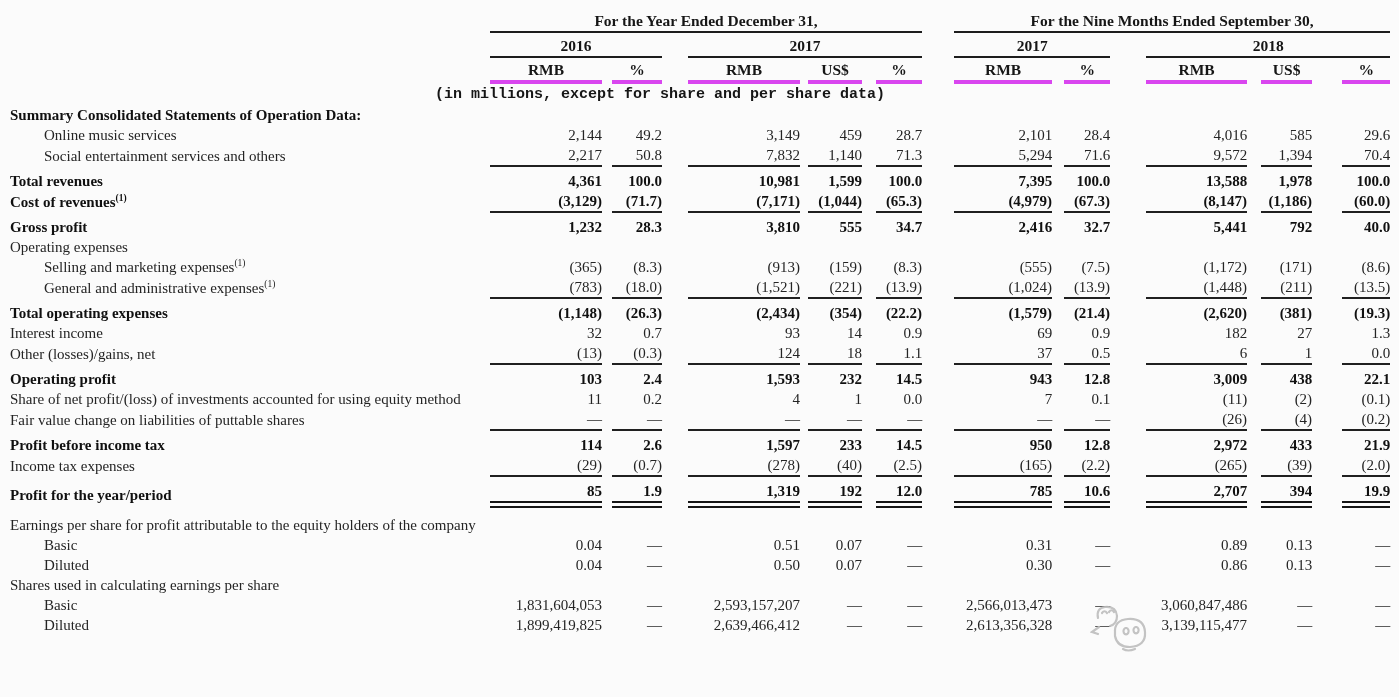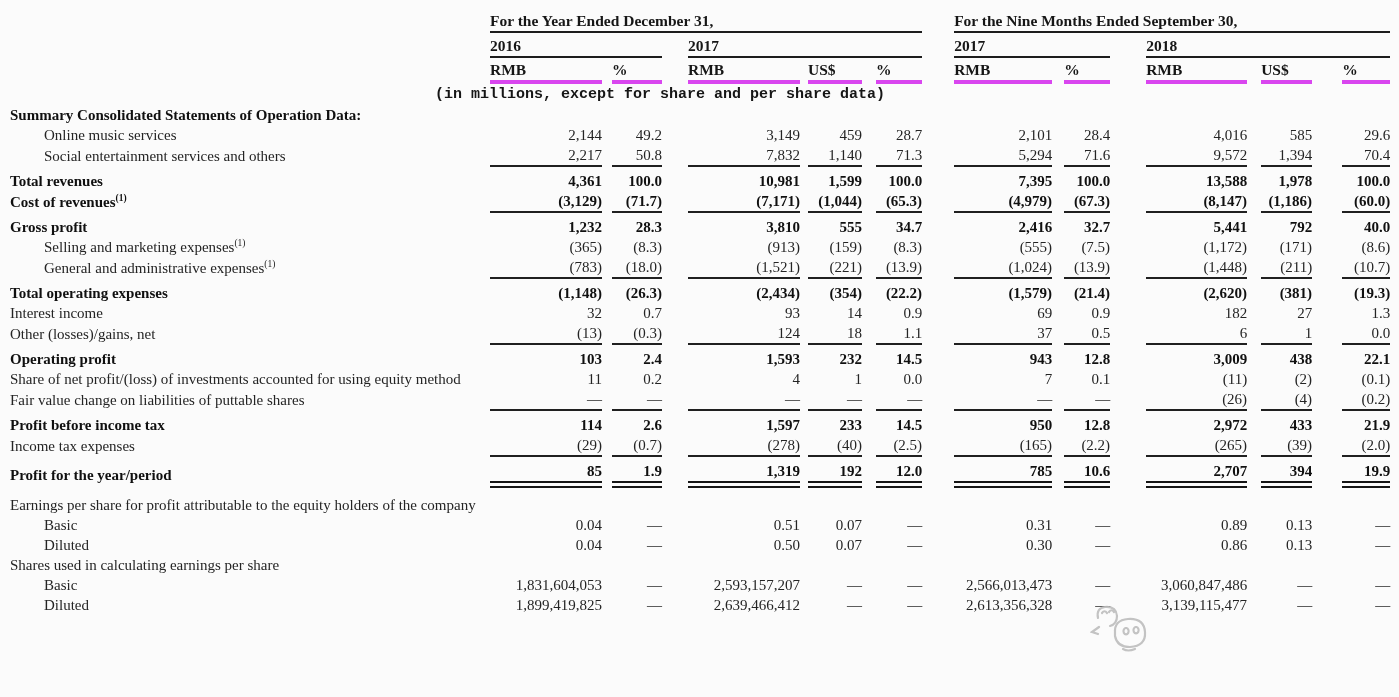--- a/index.html
+++ b/index.html
@@ -8,21 +8,21 @@
     width:1399px; height:697px; overflow:hidden;
     font-family:"Liberation Serif", serif;
     color:#242424;
   }
   .page { position:relative; width:1399px; height:697px; }
 
   table { border-collapse:collapse; table-layout:fixed; width:1390px; margin-top:6px; }
   td { vertical-align:bottom; font-size:15px; line-height:20px; overflow:visible; }
 
   
-  thead td { font-weight:bold; font-size:15.5px; color:#161616; }
+  thead td { font-weight:bold; text-align:center; font-size:15.5px; color:#161616; }
   thead td.blank, thead td.sp { border:none; }
   .ghead { border-bottom:2px solid #1d1d1d; padding-top:5px; }
   .hB td.ghead { padding-top:3px; }
   td.ch { border-bottom:4px solid #d946ef; padding-top:2px; }
   .units { text-align:left; border:none;font-family:Liberation Mono, monospace; }
   .units span { display:inline-block; position:relative; left:-55px; font-size:15px; }
 
   
   tbody td.lbl { text-align:left; padding-left:10px; white-space:normal; }
   tbody td.num { text-align:right; white-space:nowrap; }
@@ -251,20 +251,42 @@
           <td class="sp"></td>
           <td class="num">32.7</td>
           <td class="sp"></td>
           <td class="num">5,441</td>
           <td class="sp"></td>
           <td class="num">792</td>
           <td class="sp"></td>
           <td class="num">40.0</td>
         </tr>
         <tr>
+          <td class="lbl">Operating expenses</td>
+          <td class="num"></td>
+          <td class="sp"></td>
+          <td class="num"></td>
+          <td class="sp"></td>
+          <td class="num"></td>
+          <td class="sp"></td>
+          <td class="num"></td>
+          <td class="sp"></td>
+          <td class="num"></td>
+          <td class="sp"></td>
+          <td class="num"></td>
+          <td class="sp"></td>
+          <td class="num"></td>
+          <td class="sp"></td>
+          <td class="num"></td>
+          <td class="sp"></td>
+          <td class="num"></td>
+          <td class="sp"></td>
+          <td class="num"></td>
+        </tr>
+        <tr>
           <td class="lbl ind">Selling and marketing expenses<sup>(1)</sup></td>
           <td class="num">(365)</td>
           <td class="sp"></td>
           <td class="num">(8.3)</td>
           <td class="sp"></td>
           <td class="num">(913)</td>
           <td class="sp"></td>
           <td class="num">(159)</td>
           <td class="sp"></td>
           <td class="num">(8.3)</td>
@@ -292,21 +314,21 @@
           <td class="num rule1">(13.9)</td>
           <td class="sp"></td>
           <td class="num rule1">(1,024)</td>
           <td class="sp"></td>
           <td class="num rule1">(13.9)</td>
           <td class="sp"></td>
           <td class="num rule1">(1,448)</td>
           <td class="sp"></td>
           <td class="num rule1">(211)</td>
           <td class="sp"></td>
-          <td class="num rule1">(10.7)</td>
+          <td class="num rule1">(13.5)</td>
         </tr>
         <tr class="bold gap-small">
           <td class="lbl">Total operating expenses</td>
           <td class="num">(1,148)</td>
           <td class="sp"></td>
           <td class="num">(26.3)</td>
           <td class="sp"></td>
           <td class="num">(2,434)</td>
           <td class="sp"></td>
           <td class="num">(354)</td>

